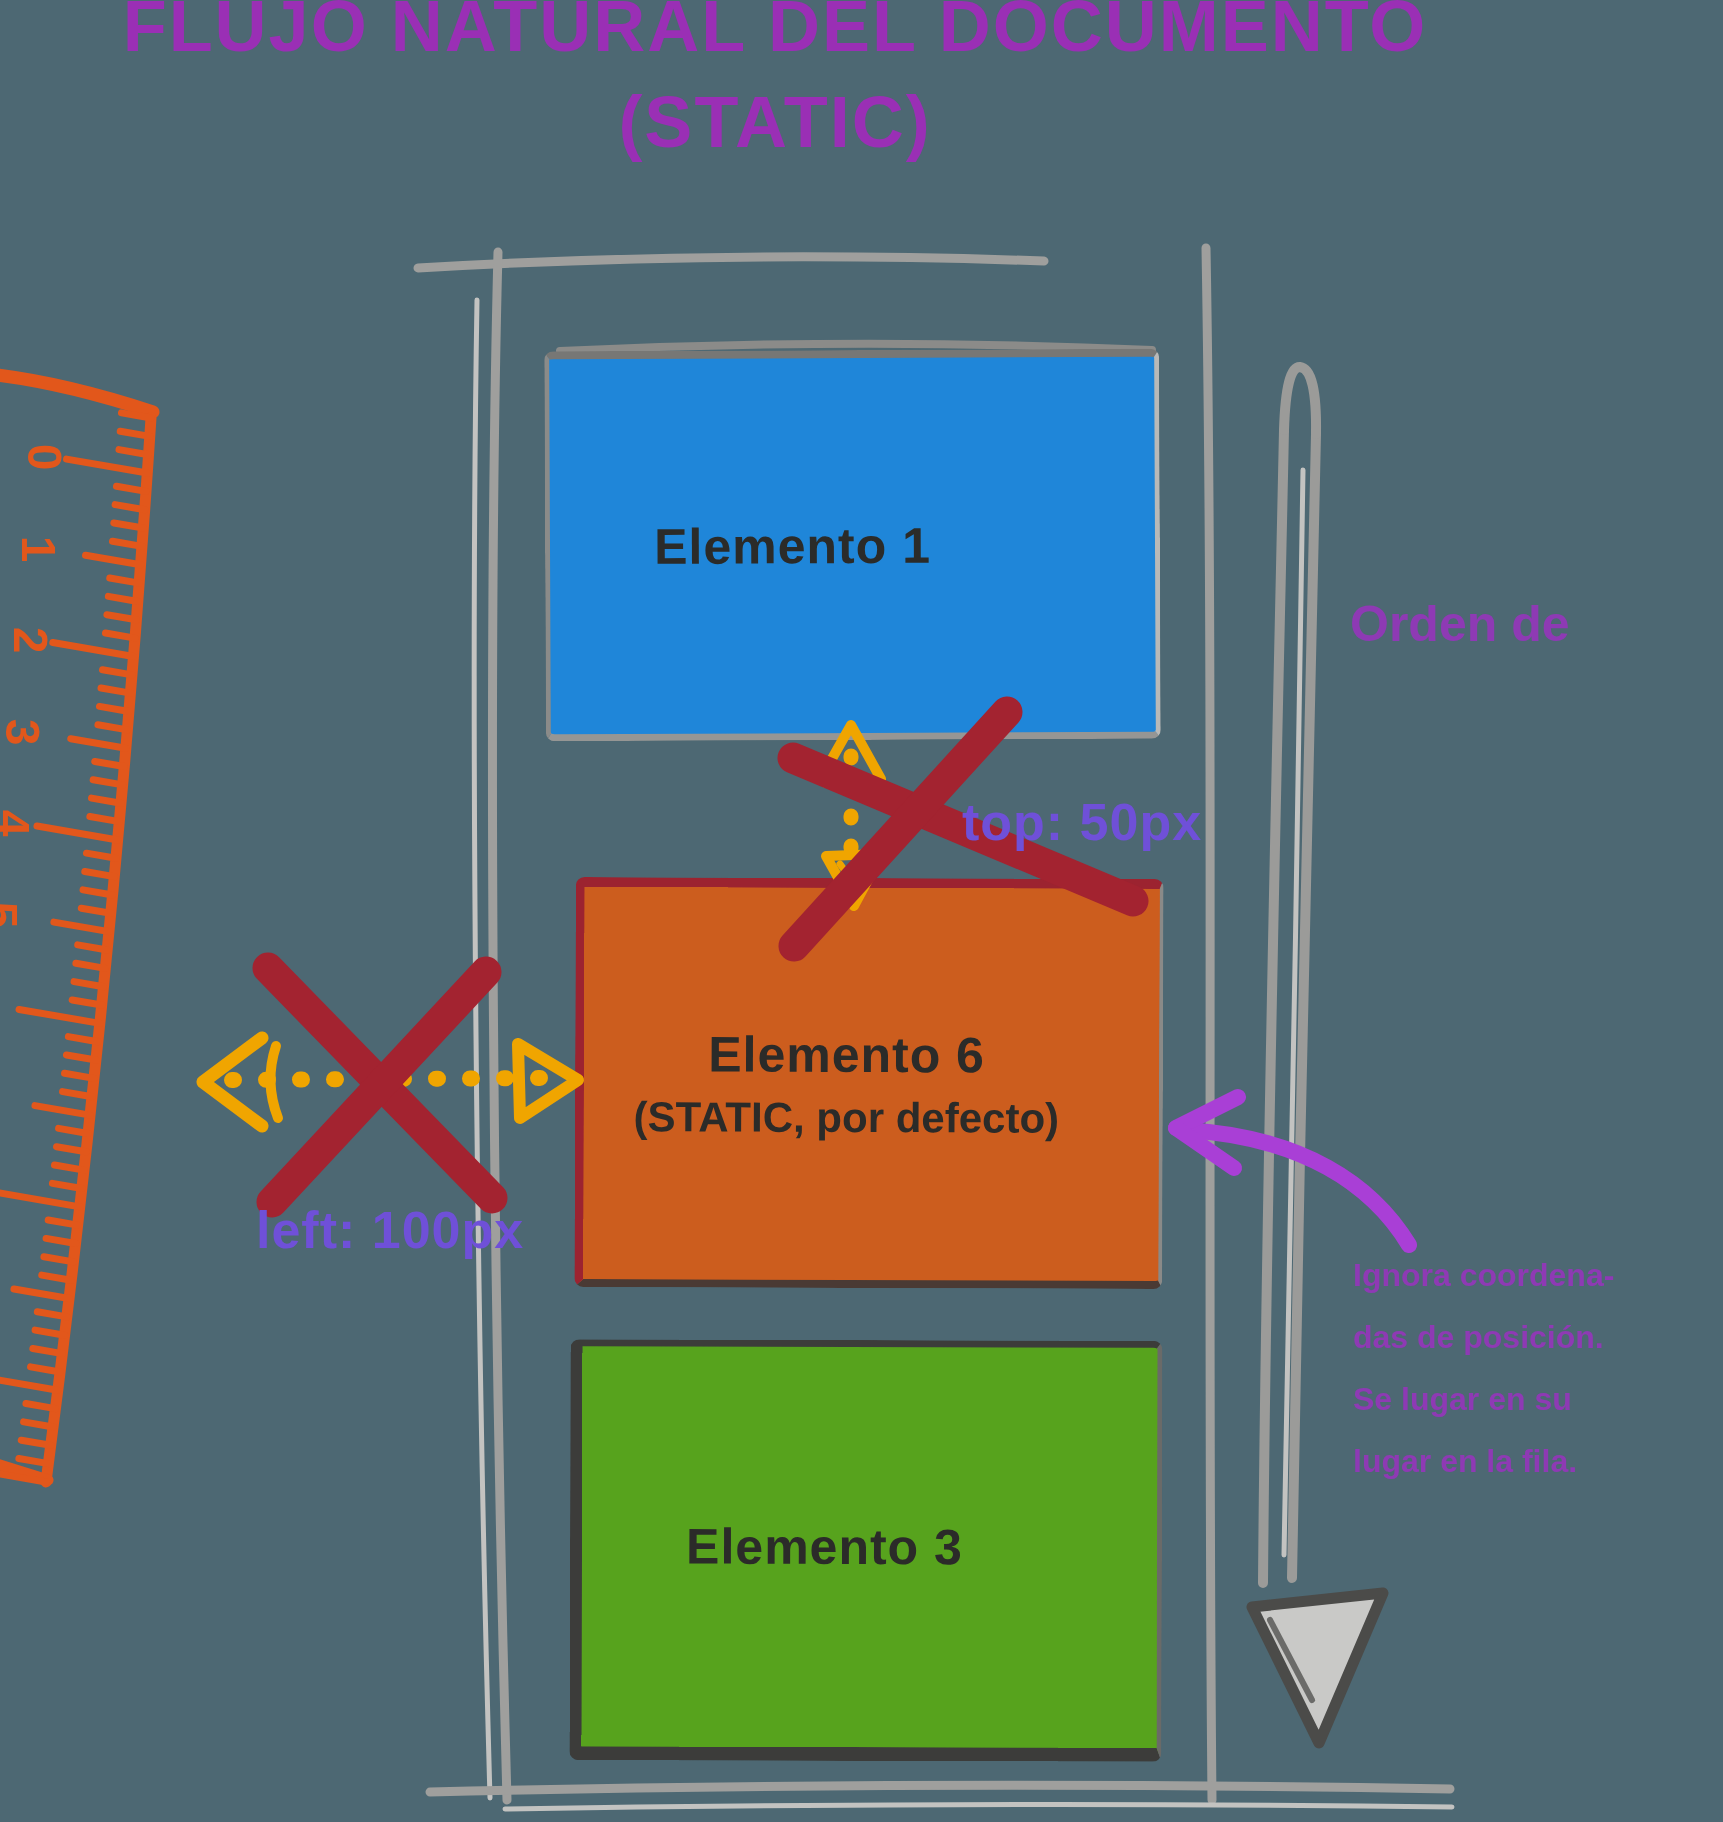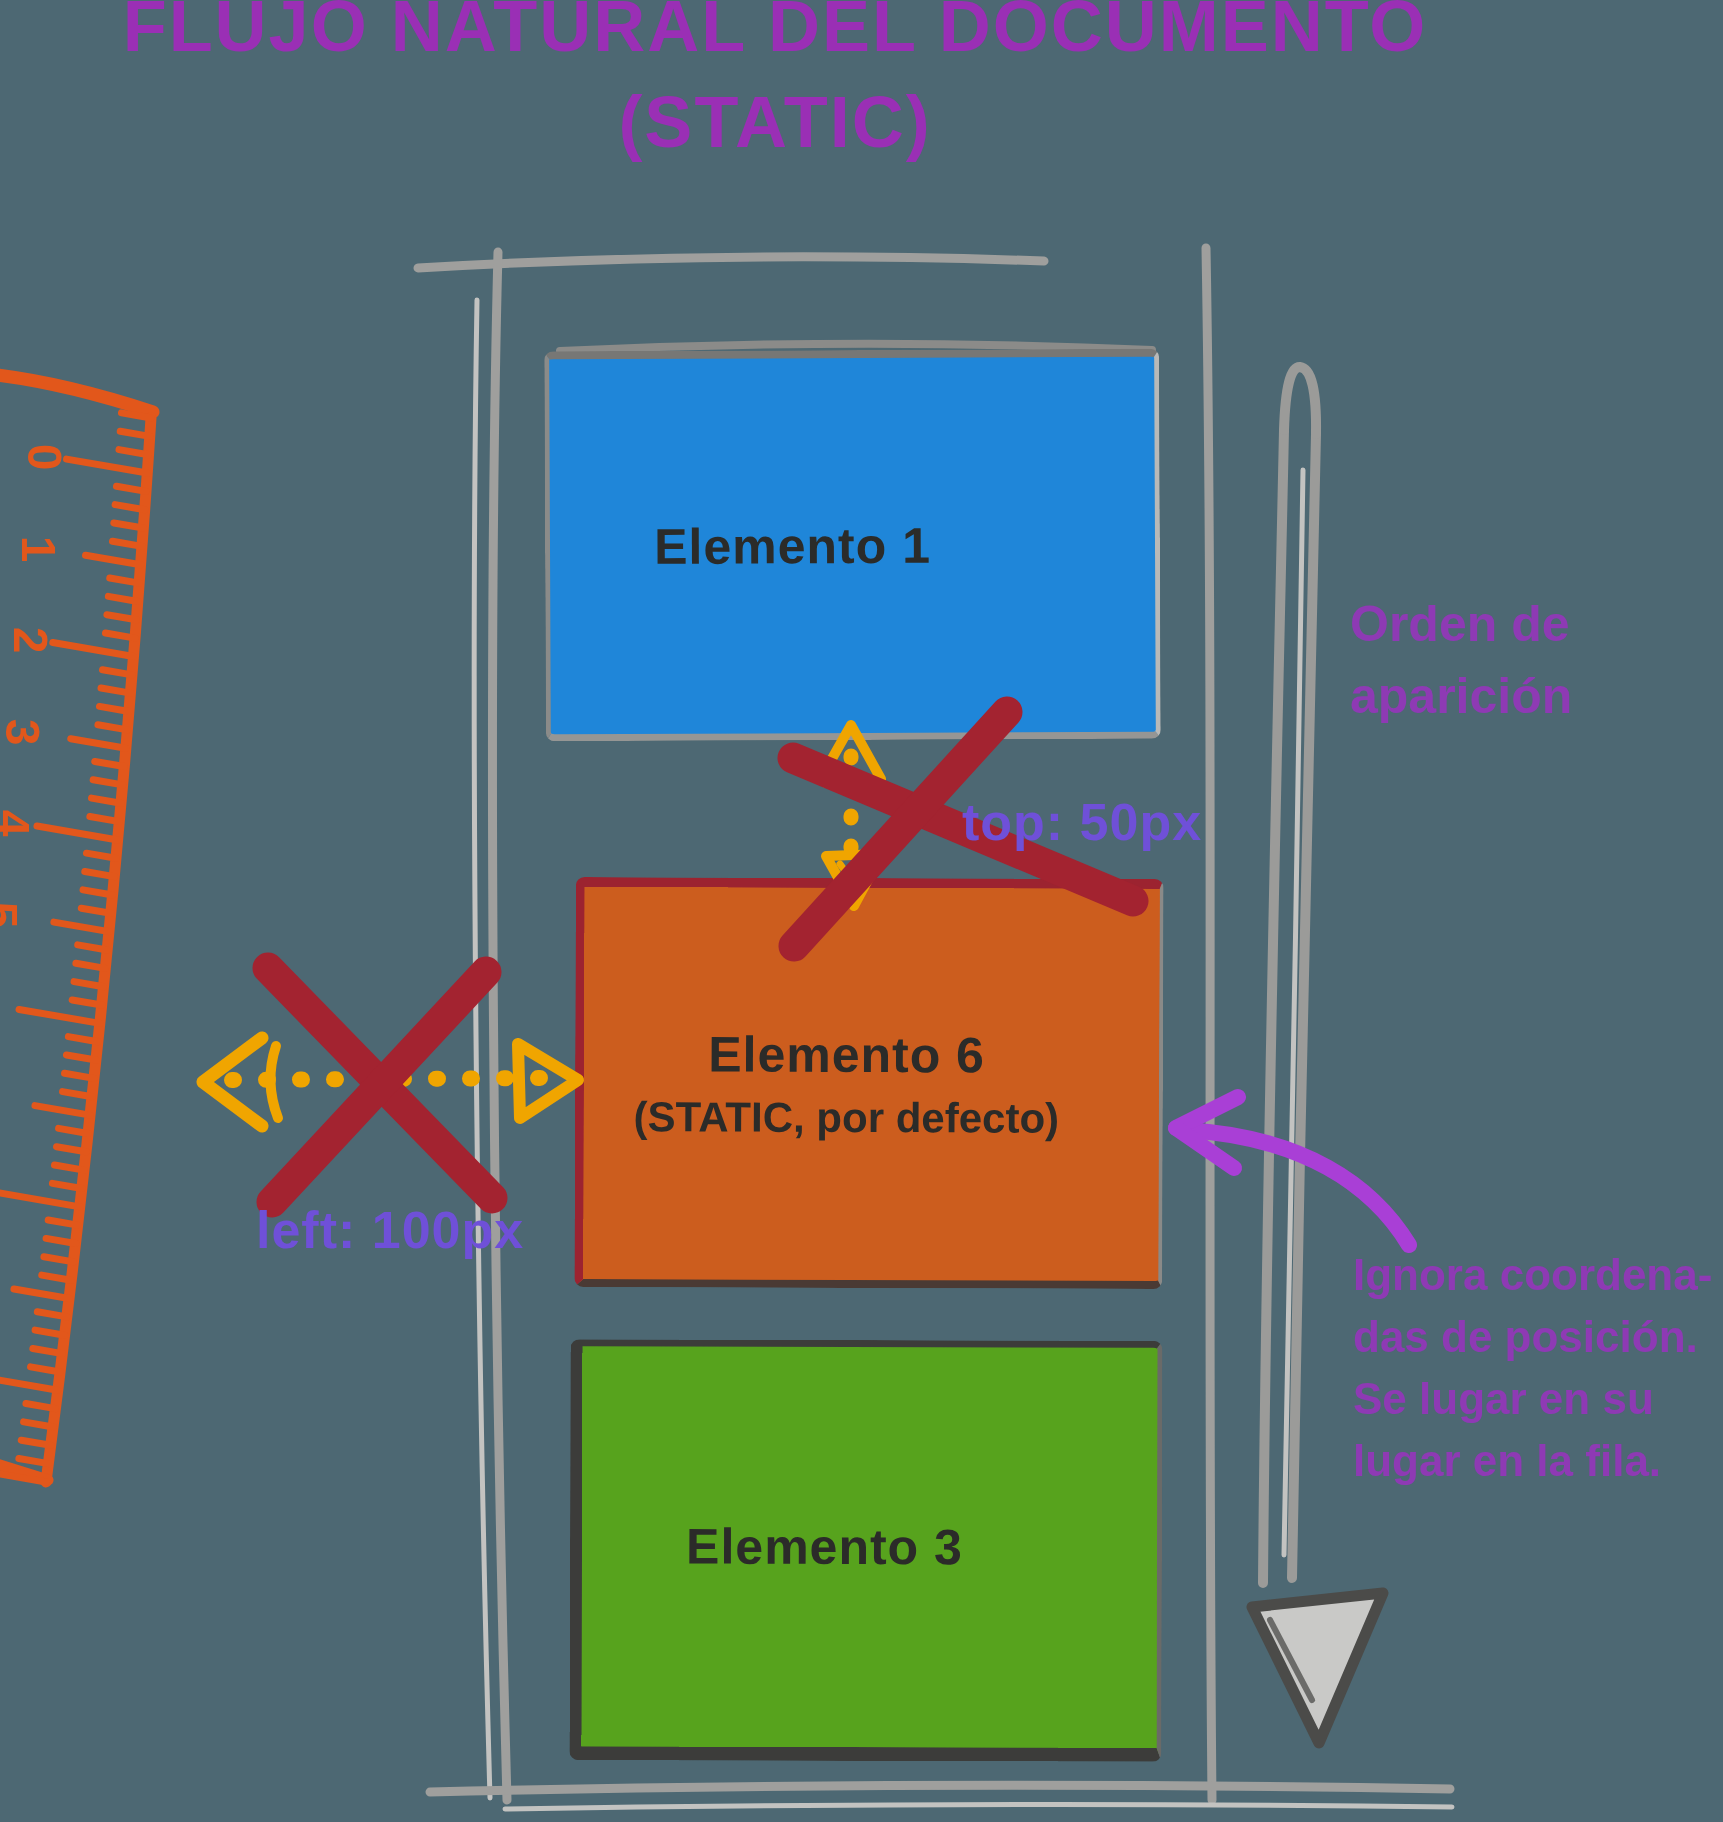--- a/index.html
+++ b/index.html
@@ -70,21 +70,21 @@
   }
   .top-offset{left:962px;top:792px;}
   .left-offset{left:256px;top:1200px;}
   .order-label{
     position:absolute;left:1350px;top:588px;
     color:#8e3ab4;font-weight:bold;font-size:50px;line-height:72px;
     z-index:4;
   }
   .note-label{
     position:absolute;left:1353px;top:1244px;
-    color:#8e3ab4;font-weight:bold;font-size:44px;line-height:62px;
+    color:#8e3ab4;font-weight:bold;font-size:32px;line-height:62px;
     z-index:4;
   }
 
   
   .sketch{fill:none;stroke:#9f9f9d;stroke-width:9;stroke-linecap:round;}
   .sketch-light{fill:none;stroke:#c3c3c1;stroke-width:5;stroke-linecap:round;}
   .sketch-dark{fill:none;stroke:#8b8b89;stroke-width:8;stroke-linecap:round;}
   .ruler-stroke{fill:none;stroke:#e2571b;stroke-linecap:round;}
   #ruler-ticks line{stroke:#e2571b;stroke-width:7;stroke-linecap:round;}
   .ruler-num{fill:#e2571b;font-weight:bold;font-size:48px;font-family:"Liberation Sans",sans-serif;}
@@ -240,21 +240,20 @@
   <div class="title">
     <div>FLUJO NATURAL DEL DOCUMENTO</div>
     <div>(STATIC)</div>
   </div>
 
   <div class="value-label top-offset">top: 50px</div>
   <div class="value-label left-offset">left: 100px</div>
 
   <div class="order-label">
     <div>Orden de</div>
-    <div>aparición</div>
   </div>
 
   <div class="note-label">
     <div>Ignora coordena-</div>
     <div>das de posición.</div>
     <div>Se lugar en su</div>
     <div>lugar en la fila.</div>
   </div>
 
 </div>

